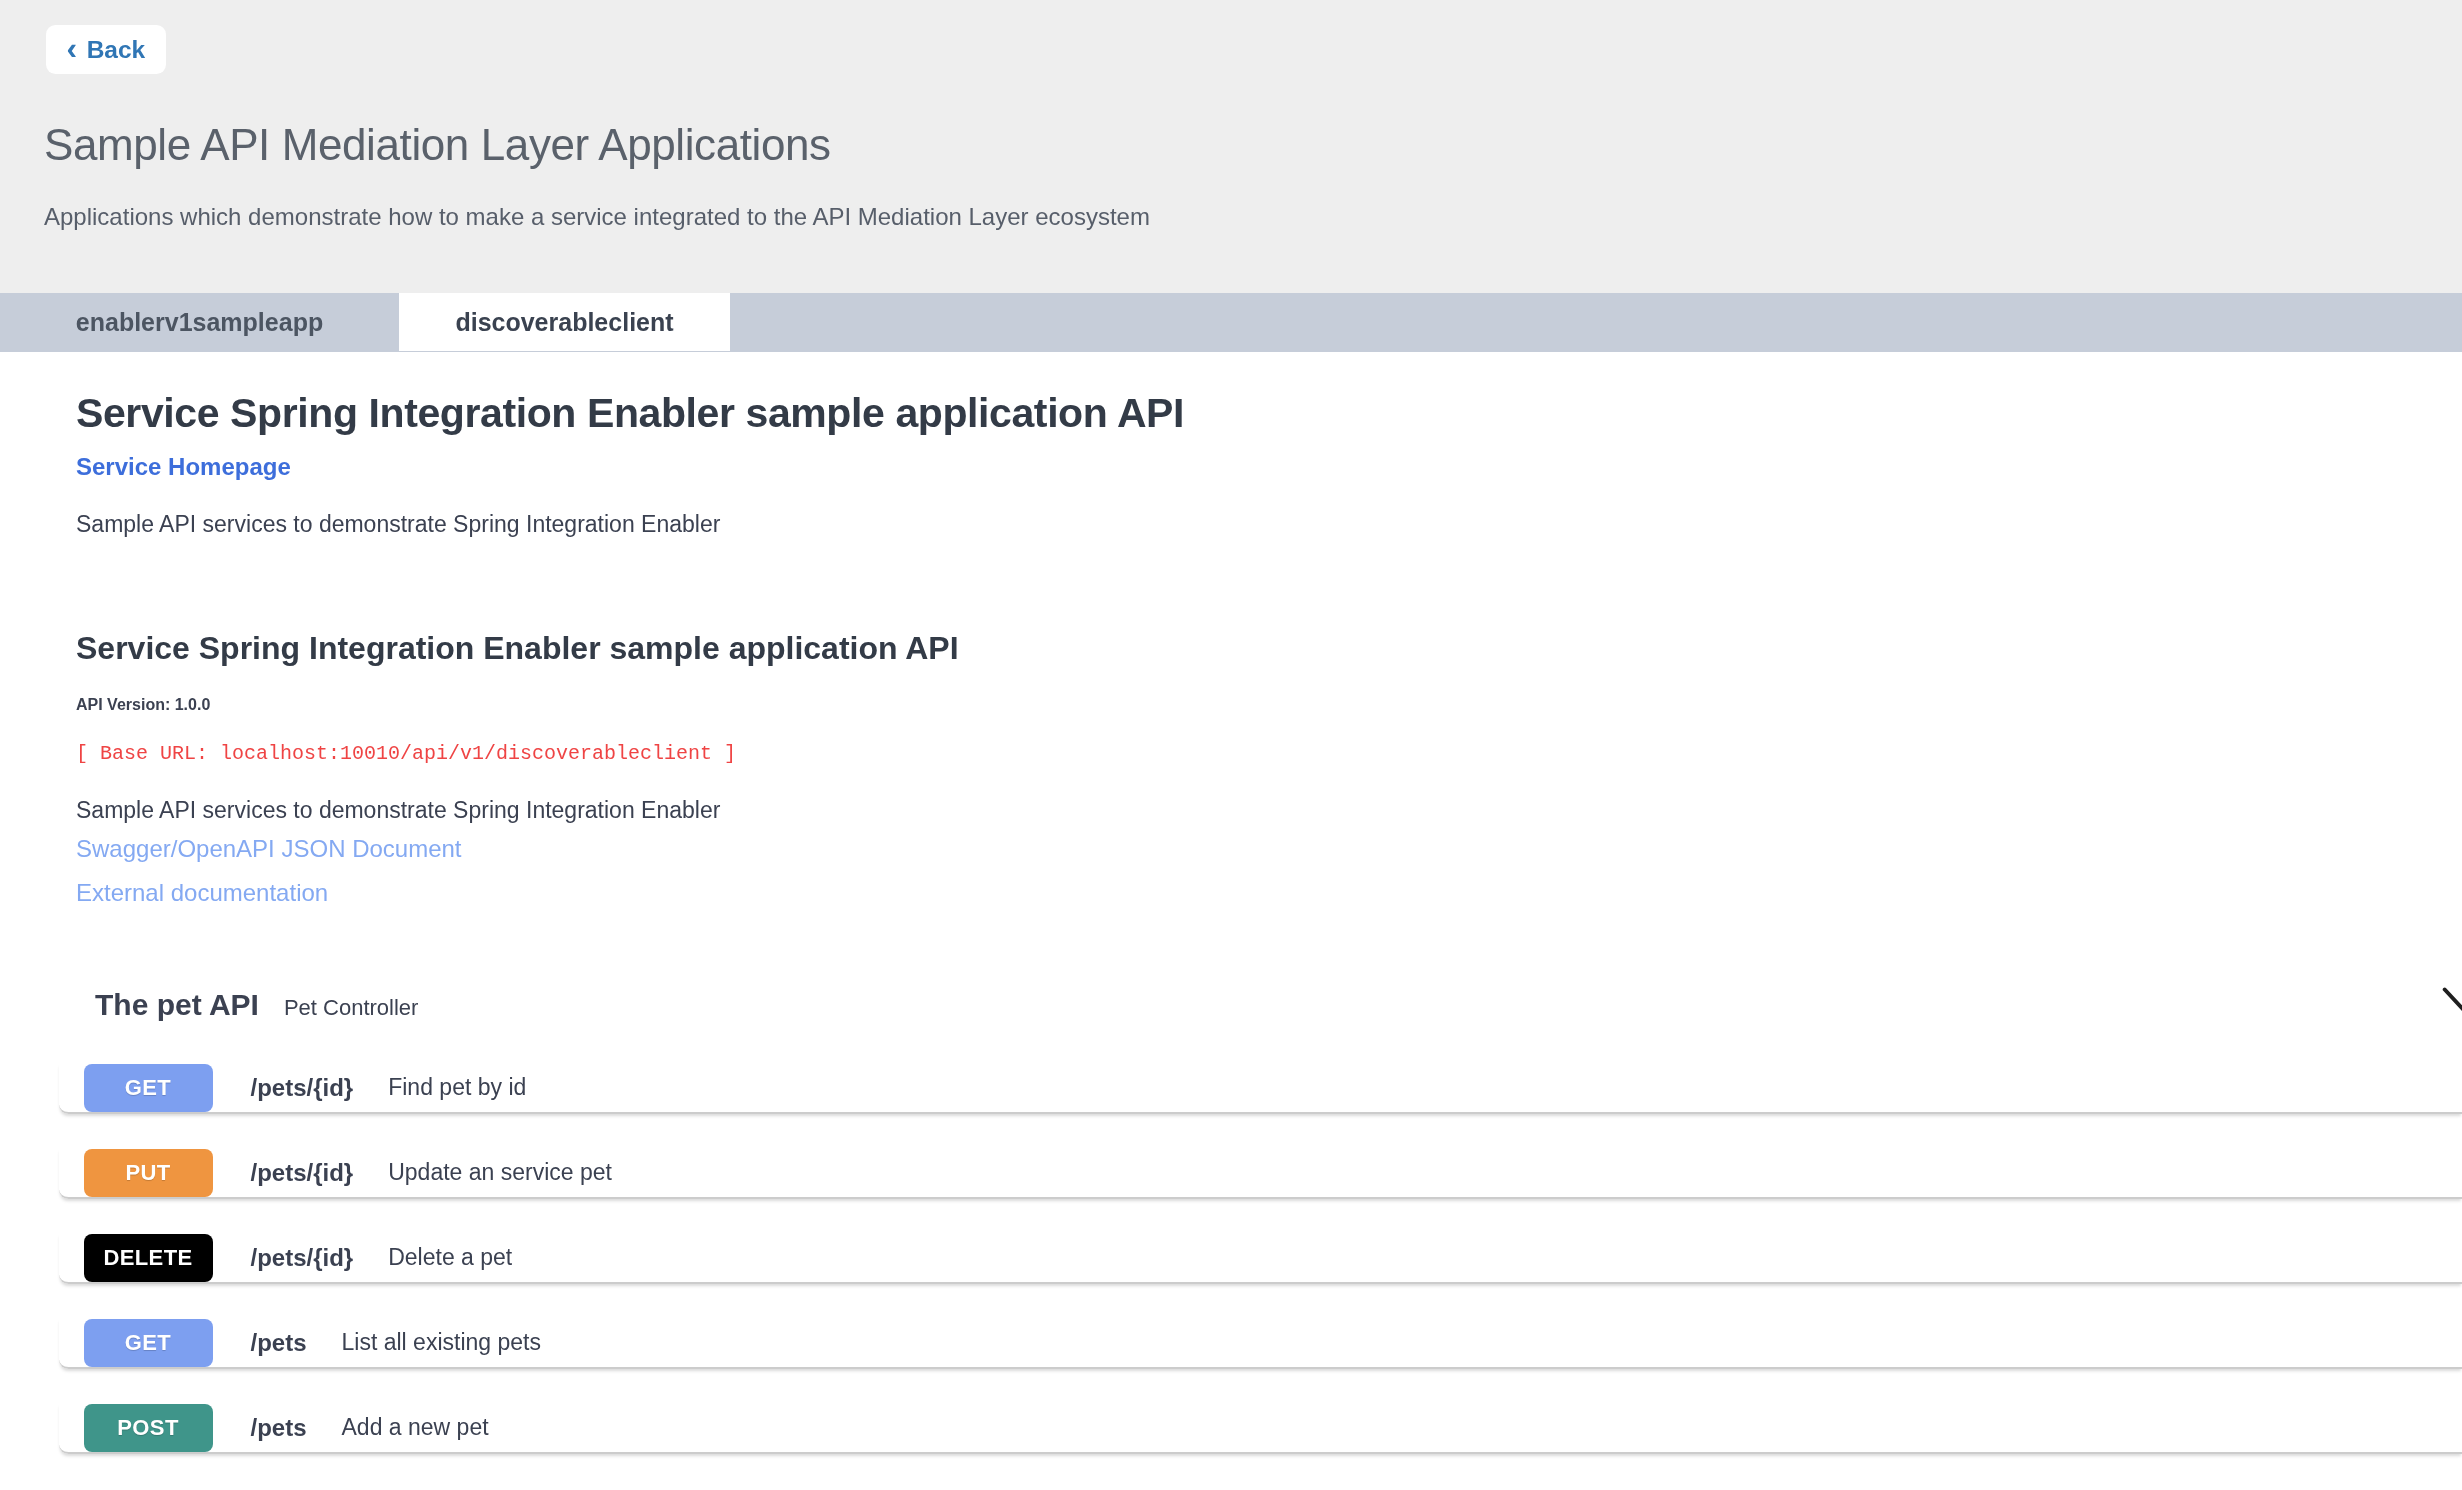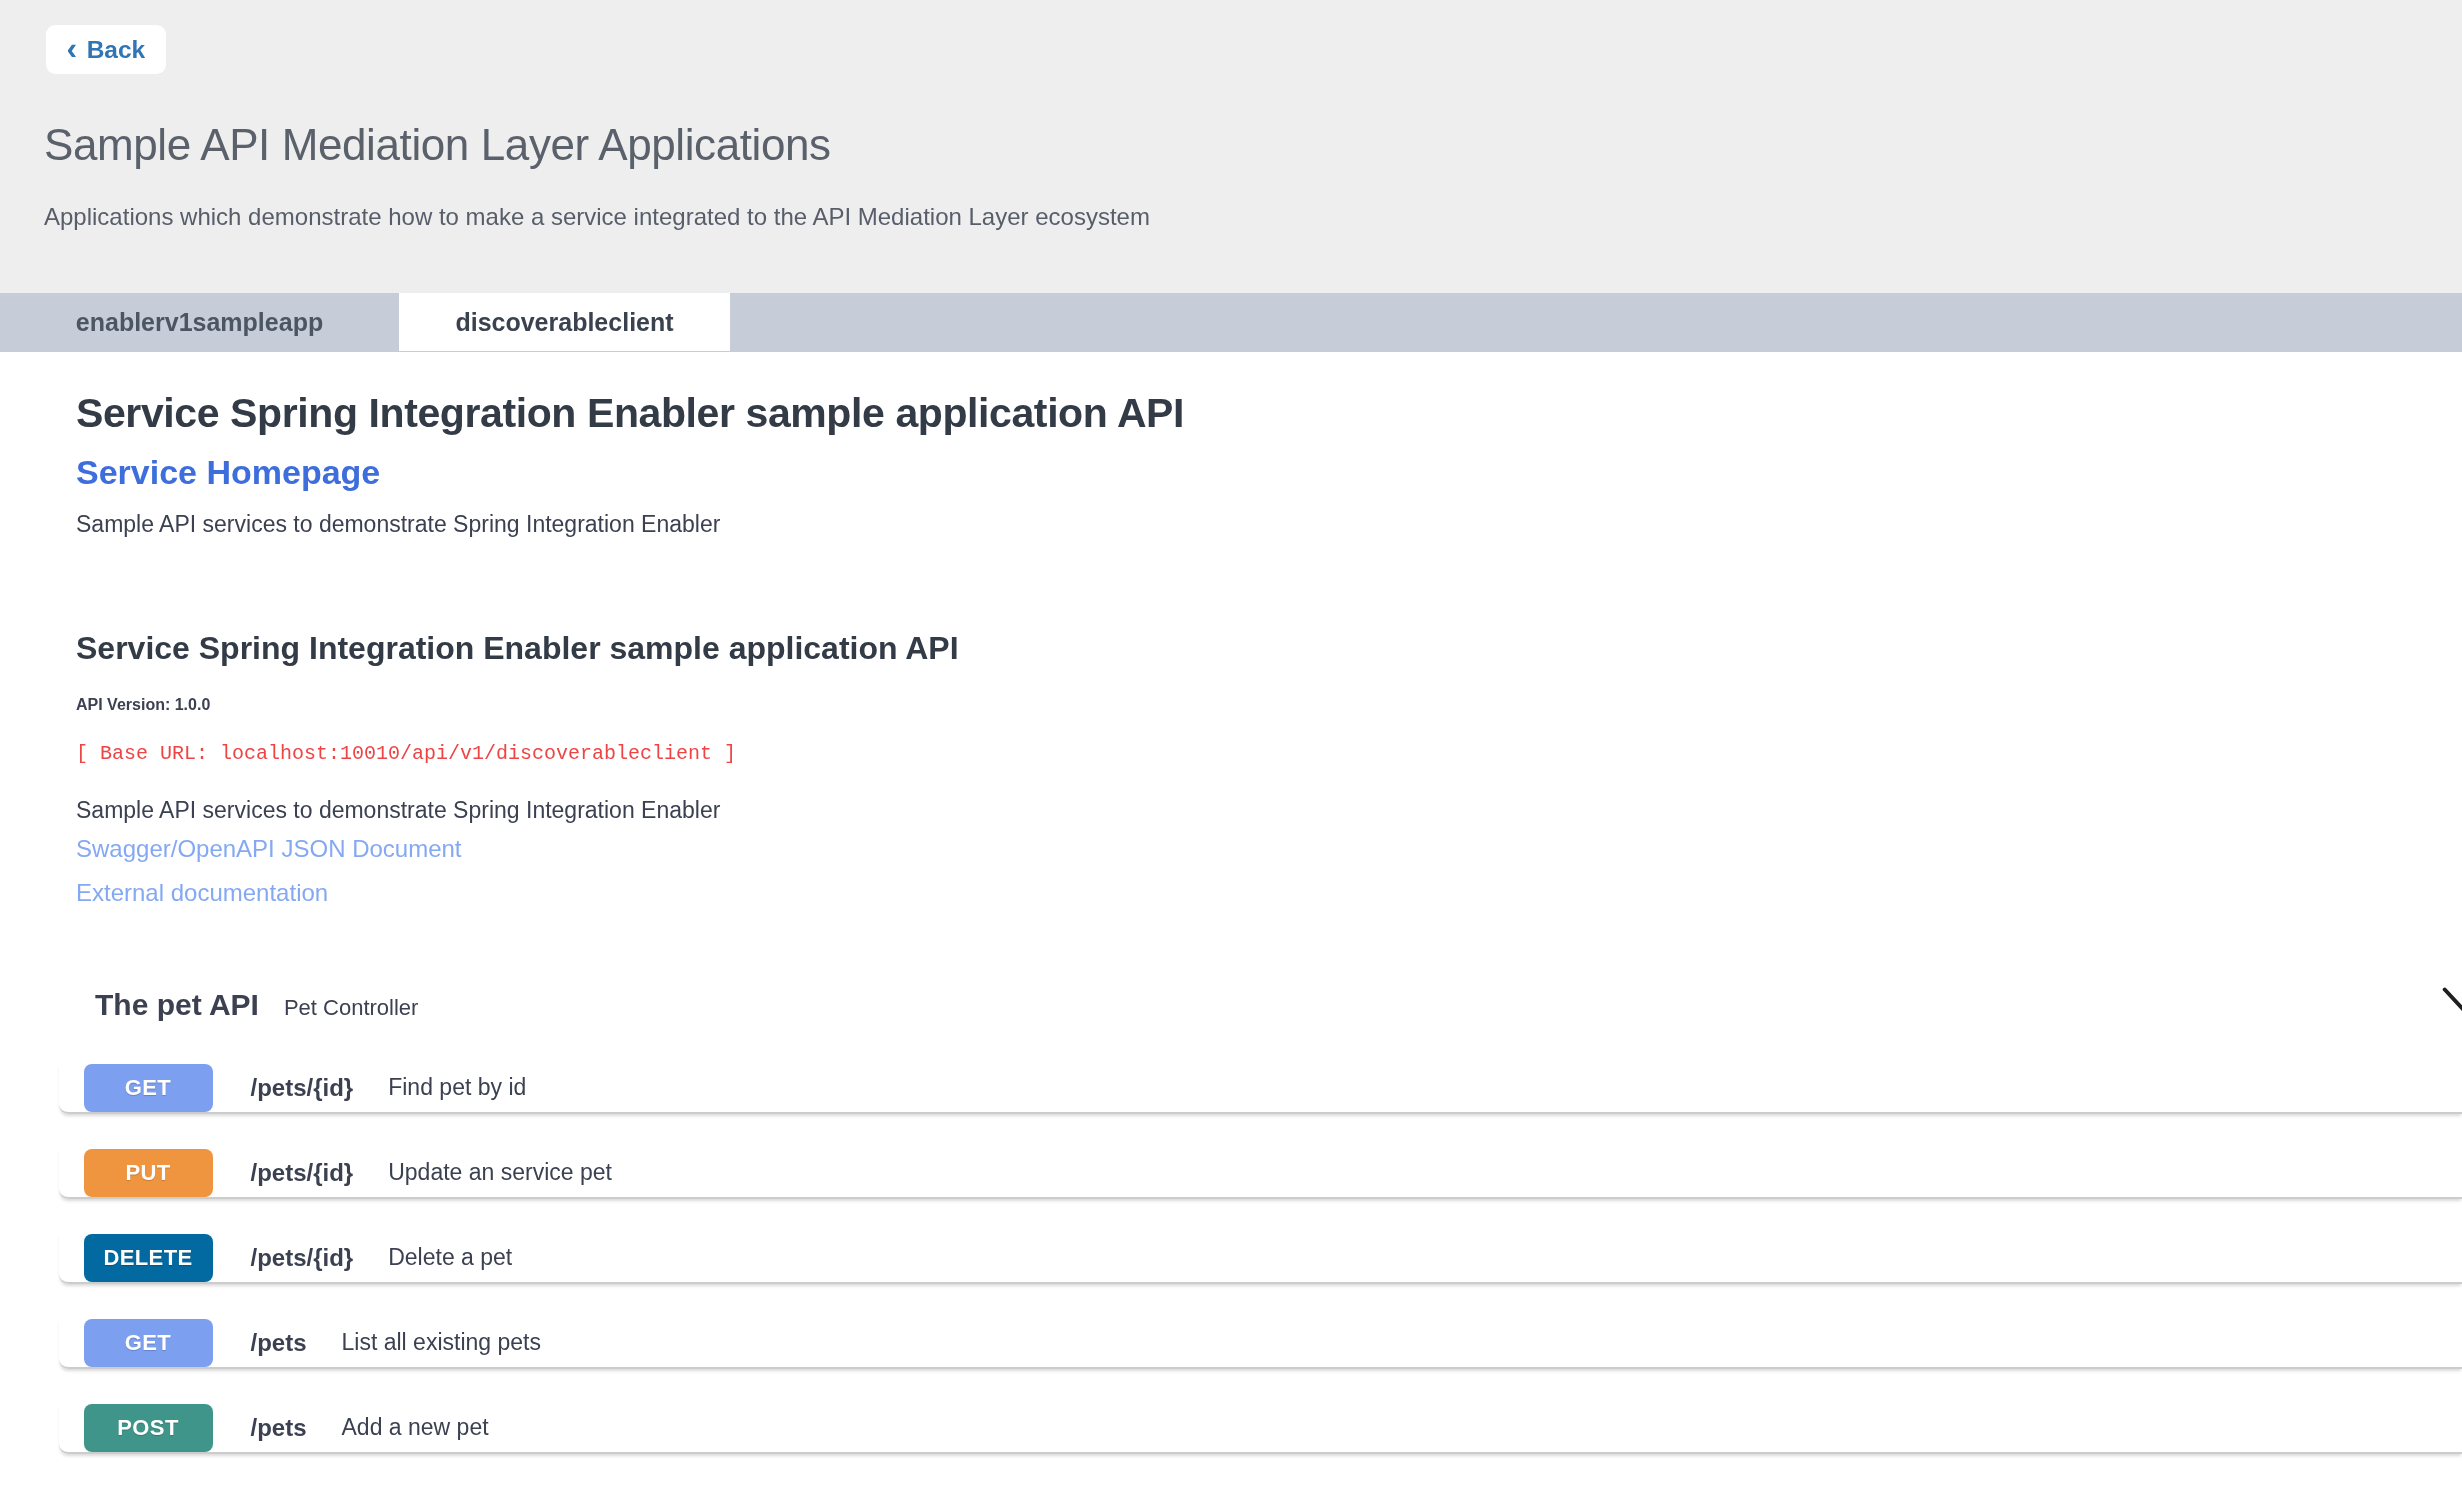--- a/index.html
+++ b/index.html
@@ -54,21 +54,21 @@
 
   
   .content { position:absolute; top:352px; left:0; width:2462px; bottom:0; background:#ffffff; }
 
   .svc-title {
     position:absolute; left:76px; top:38px;
     font-size:41px; font-weight:700; color:#333b47; letter-spacing:-0.4px;
   }
   .svc-homepage {
     position:absolute; left:76px; top:101px;
-    font-size:34px; font-weight:700; color:#3d6edb; text-decoration:none; cursor:pointer;
+    font-size:24px; font-weight:700; color:#3d6edb; text-decoration:none; cursor:pointer;
   }
   .svc-desc {
     position:absolute; left:76px; top:159px;
     font-size:23px; color:#3b4151;
   }
   .doc-title {
     position:absolute; left:76px; top:278px;
     font-size:32px; font-weight:700; color:#333b47;
   }
   .doc-version {
@@ -181,21 +181,21 @@
       <div class="op-row">
         <div class="op-inner">
           <span class="method-badge" style="background: rgb(239, 149, 64);">PUT</span>
           <span class="op-path">/pets/{id}</span>
           <span class="op-desc">Update an service pet</span>
         </div>
       </div>
 
       <div class="op-row">
         <div class="op-inner">
-          <span class="method-badge" style="background: #0369a1;">DELETE</span>
+          <span class="method-badge" style="background: #000000;">DELETE</span>
           <span class="op-path">/pets/{id}</span>
           <span class="op-desc">Delete a pet</span>
         </div>
       </div>
 
       <div class="op-row">
         <div class="op-inner">
           <span class="method-badge" style="background: rgb(125, 159, 240);">GET</span>
           <span class="op-path">/pets</span>
           <span class="op-desc">List all existing pets</span>

